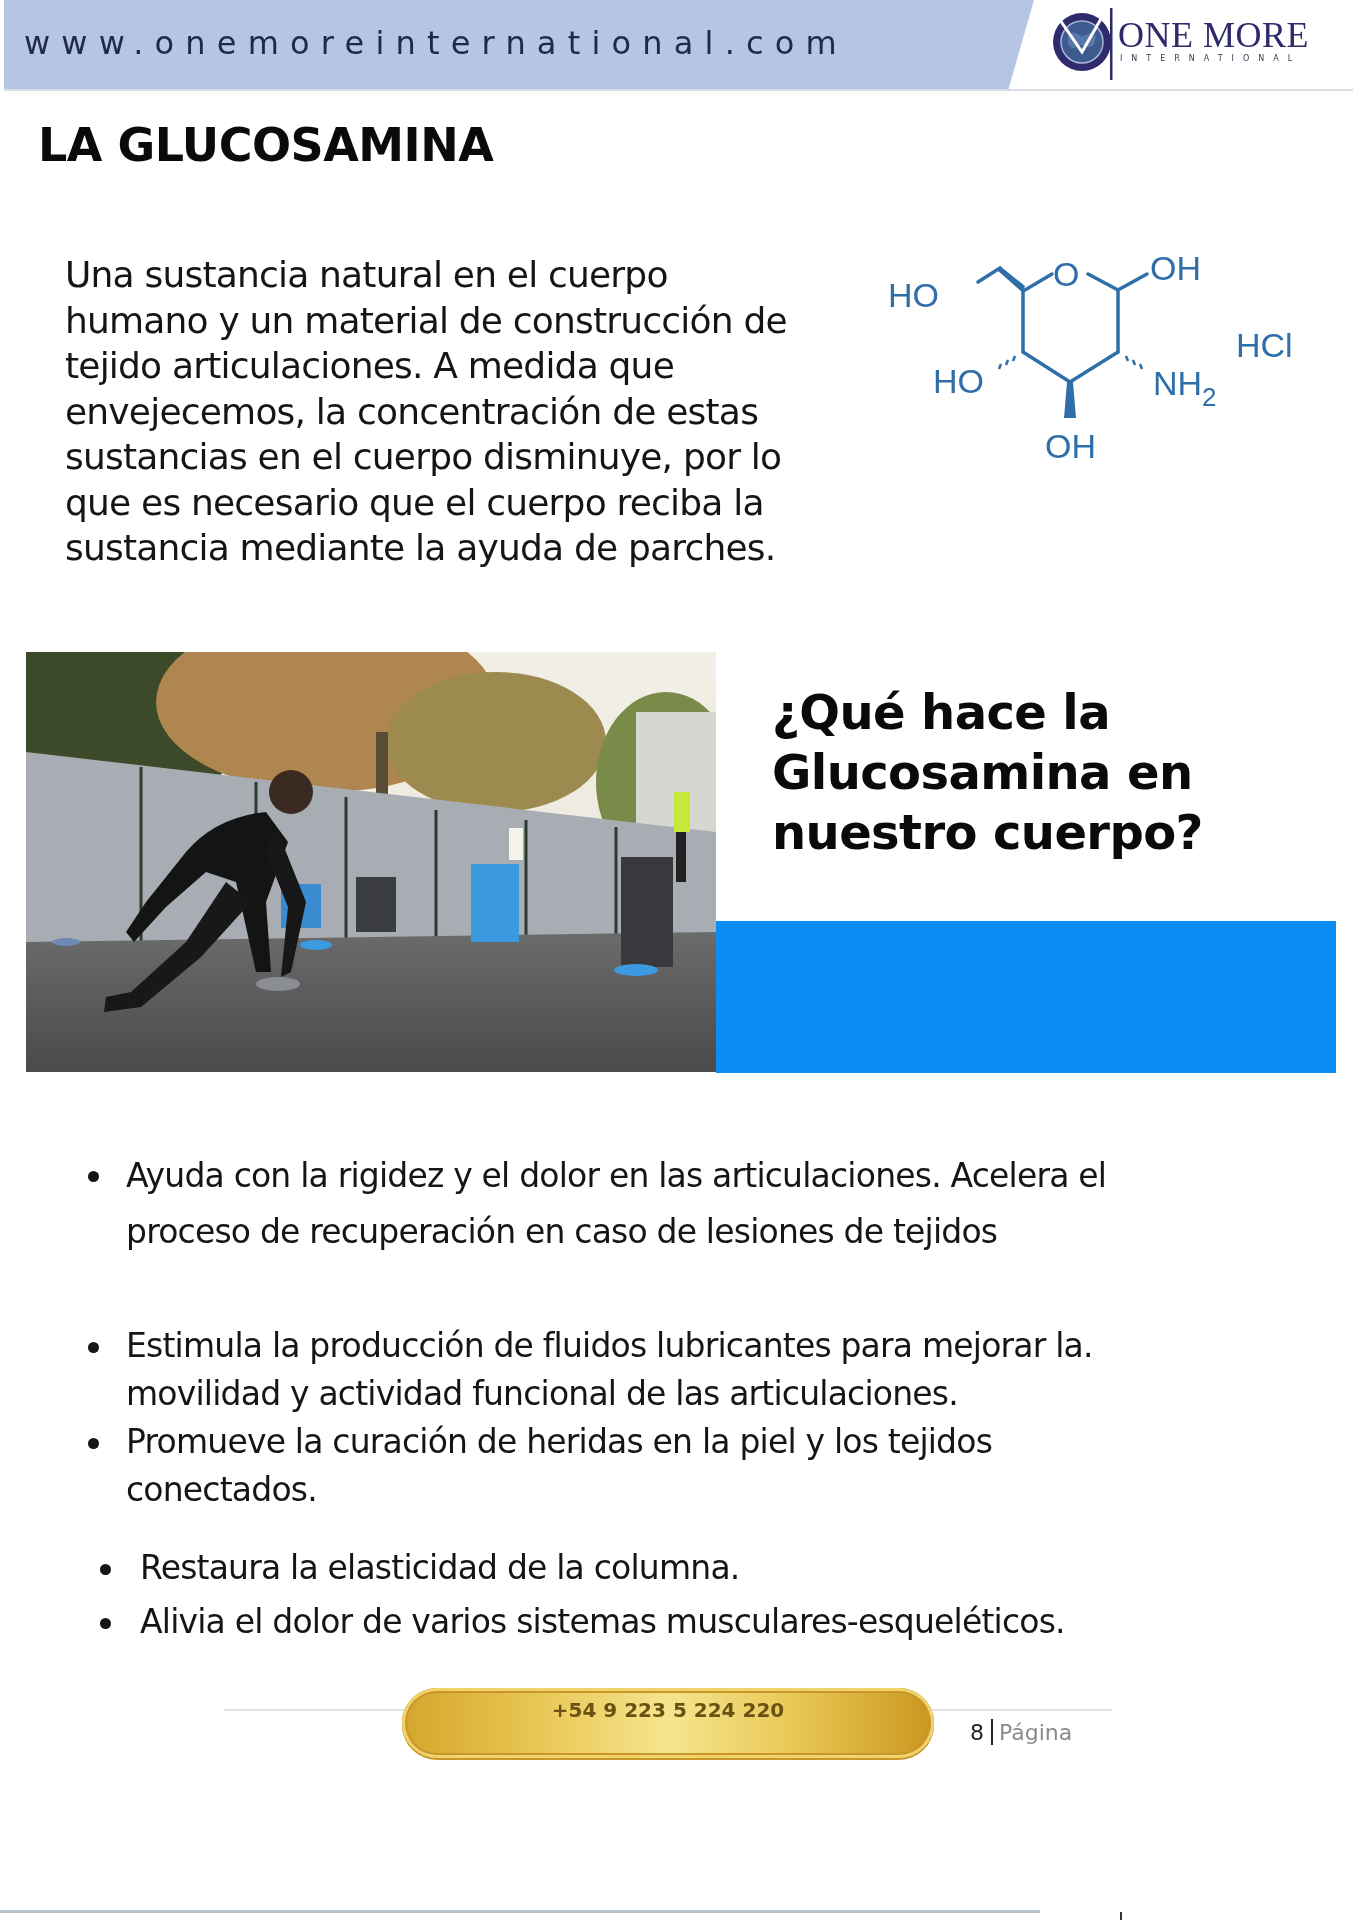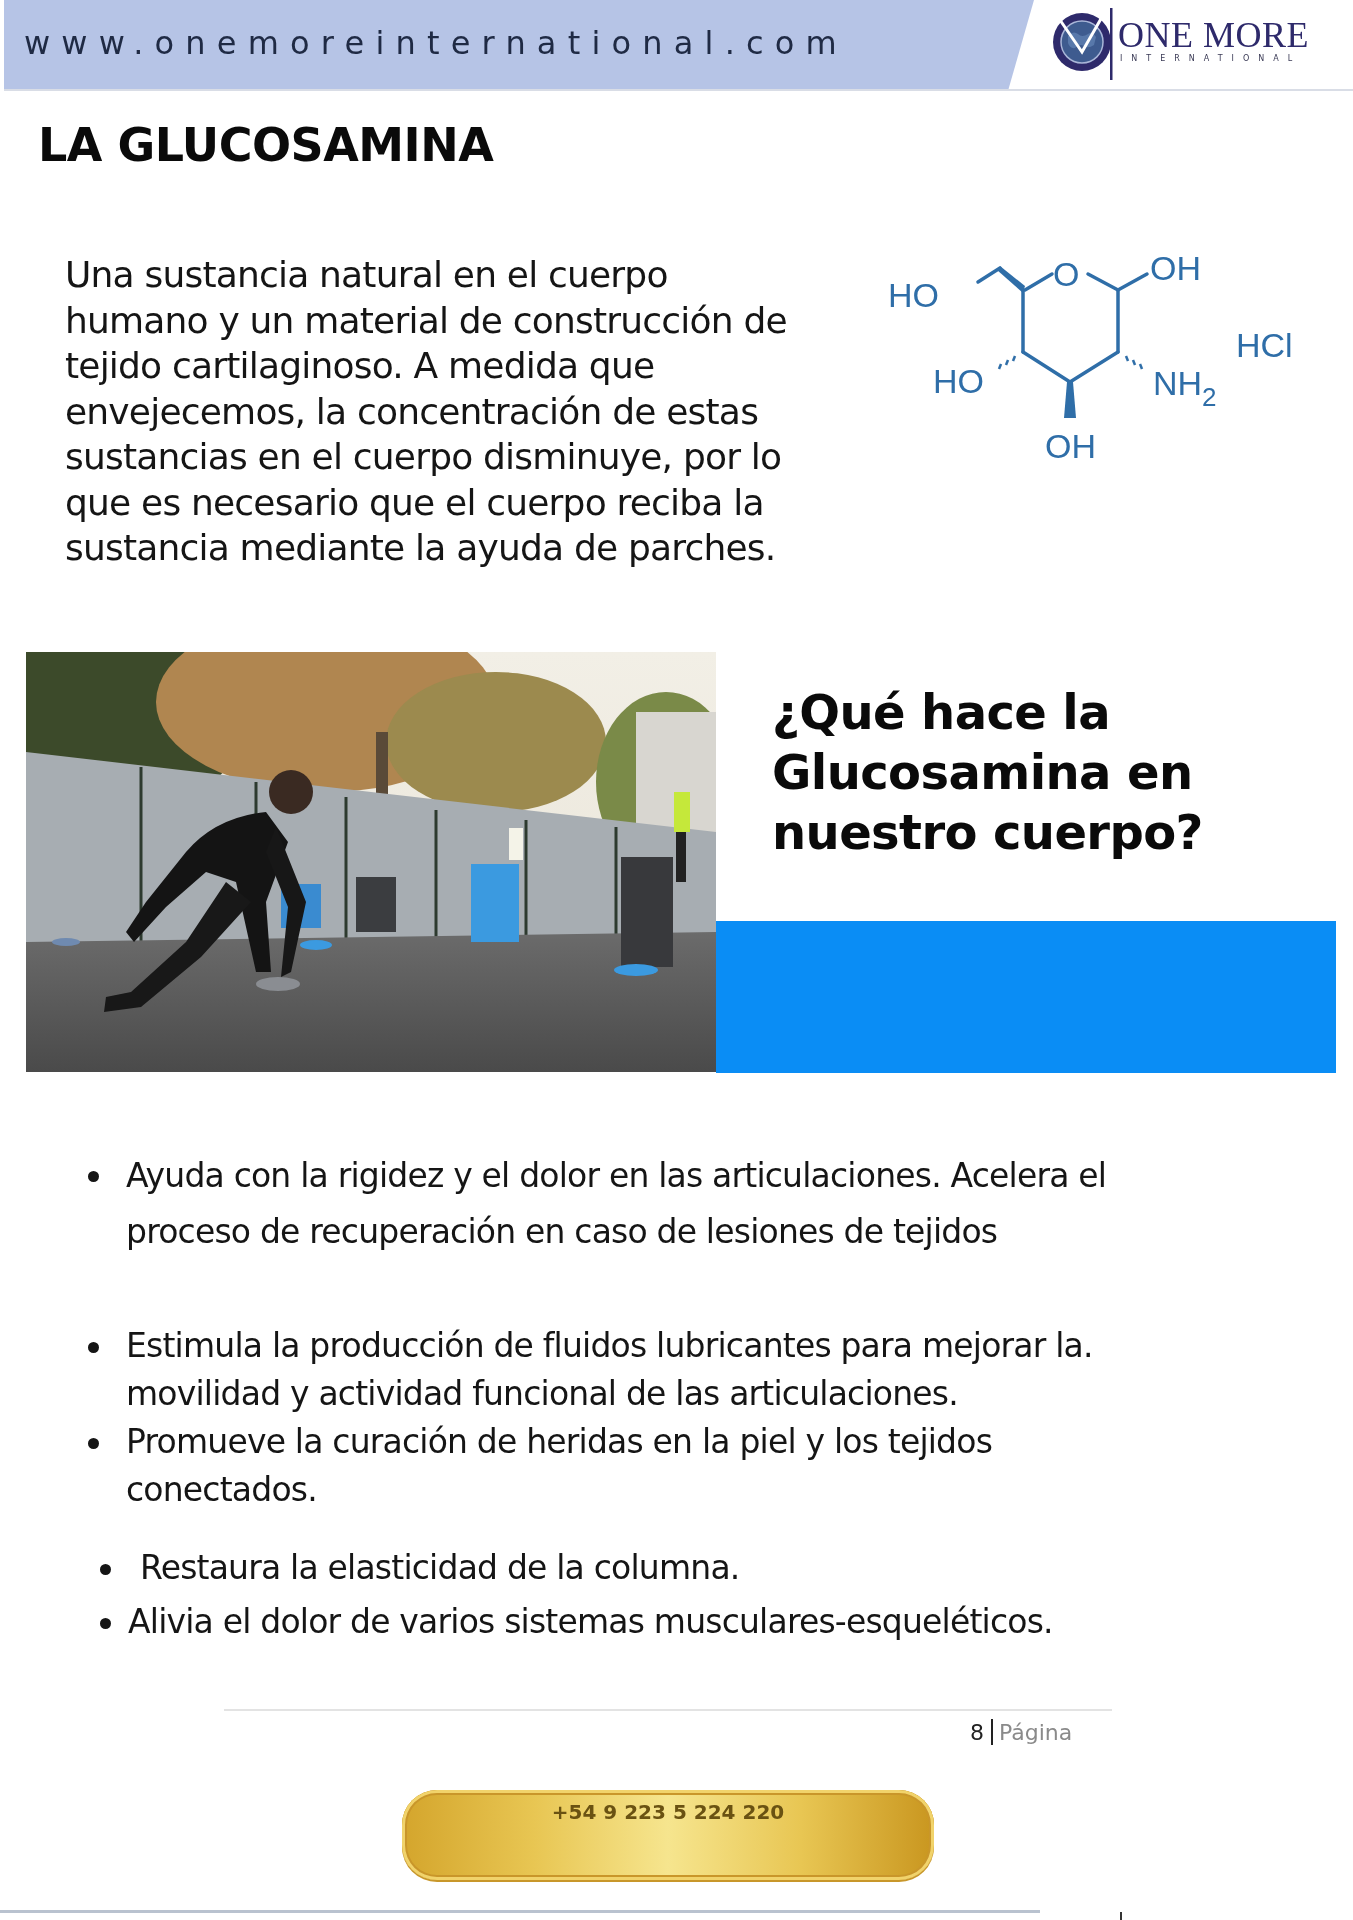--- a/index.html
+++ b/index.html
@@ -66,21 +66,21 @@
     
     .footer-rule { position: absolute; left: 224px; top: 1709px; width: 888px; height: 2px; background: #e3e3e3; }
     .page-num {
       position: absolute; left: 970px; top: 1719px;
       font-family: "DejaVu Sans", sans-serif; font-size: 22px; color: #222; white-space: nowrap;
     }
     .page-num .sep { display: inline-block; width: 2px; height: 26px; background: #222; vertical-align: -5px; margin: 0 6px 0 7px; }
     .page-num .lbl { color: #8a8a8a; }
 
     .contact-pill {
-      position: absolute; left: 402px; top: 1790px; width: 532px; height: 90px;
+      position: absolute; left: 402px; top: 1688px; width: 532px; height: 70px;
       border-radius: 35px;
       background: linear-gradient(90deg, #d4a52c 0%, #e8c653 25%, #f6e58e 50%, #e8c653 75%, #c9961f 100%);
       box-shadow: 0 2px 0 #c8972a, inset 0 0 0 3px #f1d36b, inset 0 0 0 5px #c9962a;
       text-align: center;
     }
     .contact-line {
       display: block; font-family: "DejaVu Sans", sans-serif; font-weight: bold; font-size: 20px; line-height: 23px; color: #6a5212;
     }
     .contact-line.first { padding-top: 11px; }
     .bottom-rule { position: absolute; left: 0; top: 1910px; width: 1040px; height: 3px; background: #b9c2cf; }
@@ -104,21 +104,21 @@
     <div class="logo-main">ONE MORE</div>
     <div class="logo-sub">INTERNATIONAL</div>
   </div>
 </div>
 
 <h1 class="page-title">LA GLUCOSAMINA</h1>
 
 <div class="intro">
   <div>Una sustancia natural en el cuerpo</div>
   <div>humano y un material de construcción de</div>
-  <div>tejido cartilaginoso. A medida que</div>
+  <div>tejido articulaciones. A medida que</div>
   <div>envejecemos, la concentración de estas</div>
   <div>sustancias en el cuerpo disminuye, por lo</div>
   <div>que es necesario que el cuerpo reciba la</div>
   <div>sustancia mediante la ayuda de parches.</div>
 </div>
 
 <div class="molecule">
   <svg width="460" height="240" viewBox="0 0 460 240">
     <g stroke="#2f6ea8" stroke-width="3.5" fill="none" stroke-linecap="round">
 
@@ -240,21 +240,21 @@
     </div>
   </div>
   <div class="bullet" style="left:100px; top:1544px; line-height:48px;">
     <span class="dot" style="left:0; top:20px;"></span>
     <div style="margin-left:40px;">
       <span class="txt">Restaura la elasticidad de la columna.</span>
     </div>
   </div>
   <div class="bullet" style="left:100px; top:1598px; line-height:48px;">
     <span class="dot" style="left:0; top:20px;"></span>
-    <div style="margin-left:28px;">
+    <div style="margin-left:40px;">
       <span class="txt">Alivia el dolor de varios sistemas musculares-esqueléticos.</span>
     </div>
   </div>
 </div>
 
 <div class="footer-rule"></div>
 <div class="page-num">
   <span>8</span><span class="sep"></span><span class="lbl">Página</span>
 </div>
 

